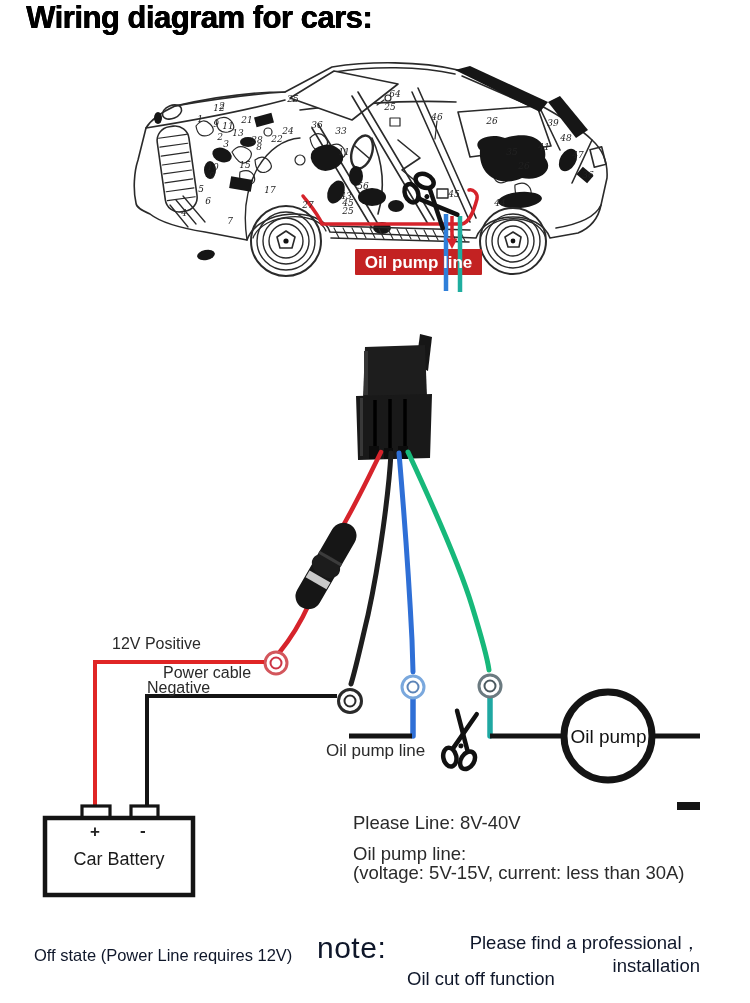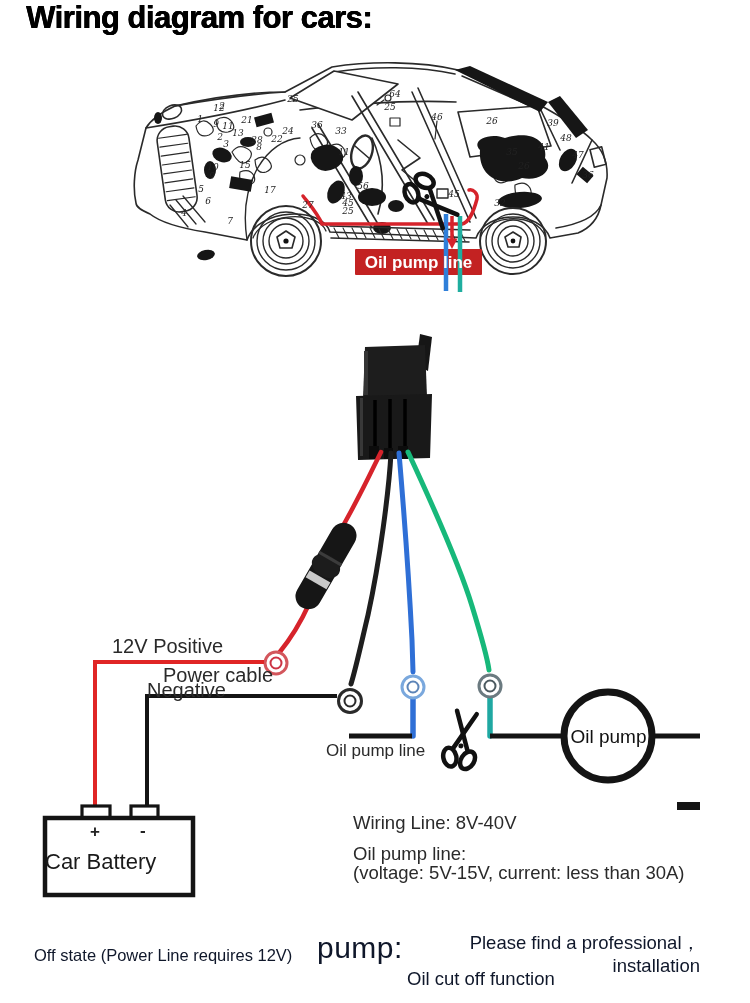--- a/index.html
+++ b/index.html
@@ -2,29 +2,29 @@
 <html><head>
 <meta charset="utf-8">
 <style>
   html,body{margin:0;padding:0;background:#ffffff;}
   .page{position:relative;width:700px;height:1003px;background:#fff;overflow:hidden;
         font-family:"Liberation Sans", sans-serif;color:#1c1c1c;}
   .title{position:absolute;left:26px;top:0px;font-size:31px;font-weight:700;
          letter-spacing:-0.5px;color:#000;text-shadow:0.6px 0 #000, 0 0.4px #000;}
   .art{position:absolute;left:0;top:0;}
   .t{position:absolute;white-space:nowrap;color:#2a2a2a;}
-  .t16{font-size:20px;}
+  .t16{font-size:16px;}
   .t17{font-size:17px;}
   .t18{font-size:18.5px;}
   .oil-badge-label{position:absolute;left:355px;top:250px;width:127px;height:25px;
         text-align:center;line-height:25px;color:#fff;font-weight:700;font-size:17px;}
   .oilpump-label{position:absolute;left:566px;top:726px;width:85px;text-align:center;
         font-size:19px;color:#111;}
-  .battery-name{position:absolute;left:45px;top:849px;width:148px;text-align:left;
-        font-size:22px;color:#1a1a1a;}
+  .battery-name{position:absolute;left:45px;top:849px;width:148px;text-align:center;
+        font-size:18px;color:#1a1a1a;}
   .battery-sign{position:absolute;font-size:17px;font-weight:700;color:#222;}
   .red{color:#0f172a;text-align:right;}
   .footer-off{position:absolute;left:34px;top:946px;font-size:16.5px;}
   .footer-note{position:absolute;left:317px;top:931px;font-size:30px;letter-spacing:0.5px;}
   .footer-n1{position:absolute;left:406px;top:930px;font-size:18.5px;}
   .footer-n2{position:absolute;left:407px;top:968px;font-size:18.5px;}
   .callouts{position:absolute;left:0;top:0;width:750px;height:1003px;pointer-events:none;}
   .callouts span{position:absolute;transform:translate(-50%,-50%);
         font-family:"DejaVu Serif", serif;font-style:italic;font-size:9px;color:#222;}
 </style>
@@ -246,30 +246,30 @@
   </svg>
 
   <div class="oil-badge-label">Oil pump line</div>
 
   <div class="t t16" style="left:112px;top:635px;">12V Positive</div>
   <div class="t t16" style="left:163px;top:664px;">Power cable</div>
   <div class="t t16" style="left:147px;top:679px;">Negative</div>
   <div class="t t17" style="left:326px;top:741px;">Oil pump line</div>
   <div class="oilpump-label">Oil pump</div>
 
-  <div class="t t18" style="left:353px;top:812px;">Wiring Line: 8V-40V</div>
+  <div class="t t18" style="left:353px;top:812px;">Please Line: 8V-40V</div>
   <div class="t t18" style="left:353px;top:843px;">Oil pump line:</div>
   <div class="t t18" style="left:353px;top:862px;">(voltage: 5V-15V, current: less than 30A)</div>
 
   <div class="battery-sign" style="left:90px;top:822px;">+</div>
   <div class="battery-sign" style="left:140px;top:821px;">-</div>
   <div class="battery-name">Car Battery</div>
 
   <div class="footer-off red">Off state (Power Line requires 12V)</div>
-  <div class="footer-note red">pump:</div>
+  <div class="footer-note red">note:</div>
   <div class="footer-n1 red">Please find a professional， installation</div>
   <div class="footer-n2 red">Oil cut off function</div>
 
   <div class="callouts">
       <span style="left: 222px; top: 106px;">2</span>
       <span style="left: 200px; top: 119px;">1</span>
       <span style="left: 219px; top: 108px;">12</span>
       <span style="left: 216px; top: 124px;">9</span>
       <span style="left: 228px; top: 126px;">11</span>
       <span style="left: 247px; top: 120px;">21</span>
@@ -301,16 +301,16 @@
       <span style="left: 308px; top: 205px;">27</span>
       <span style="left: 437px; top: 117px;">46</span>
       <span style="left: 492px; top: 121px;">26</span>
       <span style="left: 517px; top: 123px; margin-left: 36px;">39</span>
       <span style="left: 512px; top: 152px;">35</span>
       <span style="left: 524px; top: 166px;">26</span>
       <span style="left: 566px; top: 138px;">48</span>
       <span style="left: 544px; top: 147px;">41</span>
       <span style="left: 578px; top: 155px;">47</span>
       <span style="left: 454px; top: 194px;">45</span>
-      <span style="left: 500px; top: 203px;">32</span>
+      <span style="left: 500px; top: 203px;">44</span>
       <span style="left: 588px; top: 175px;">36</span>
     </div>
 </div>
 
 </body></html>

